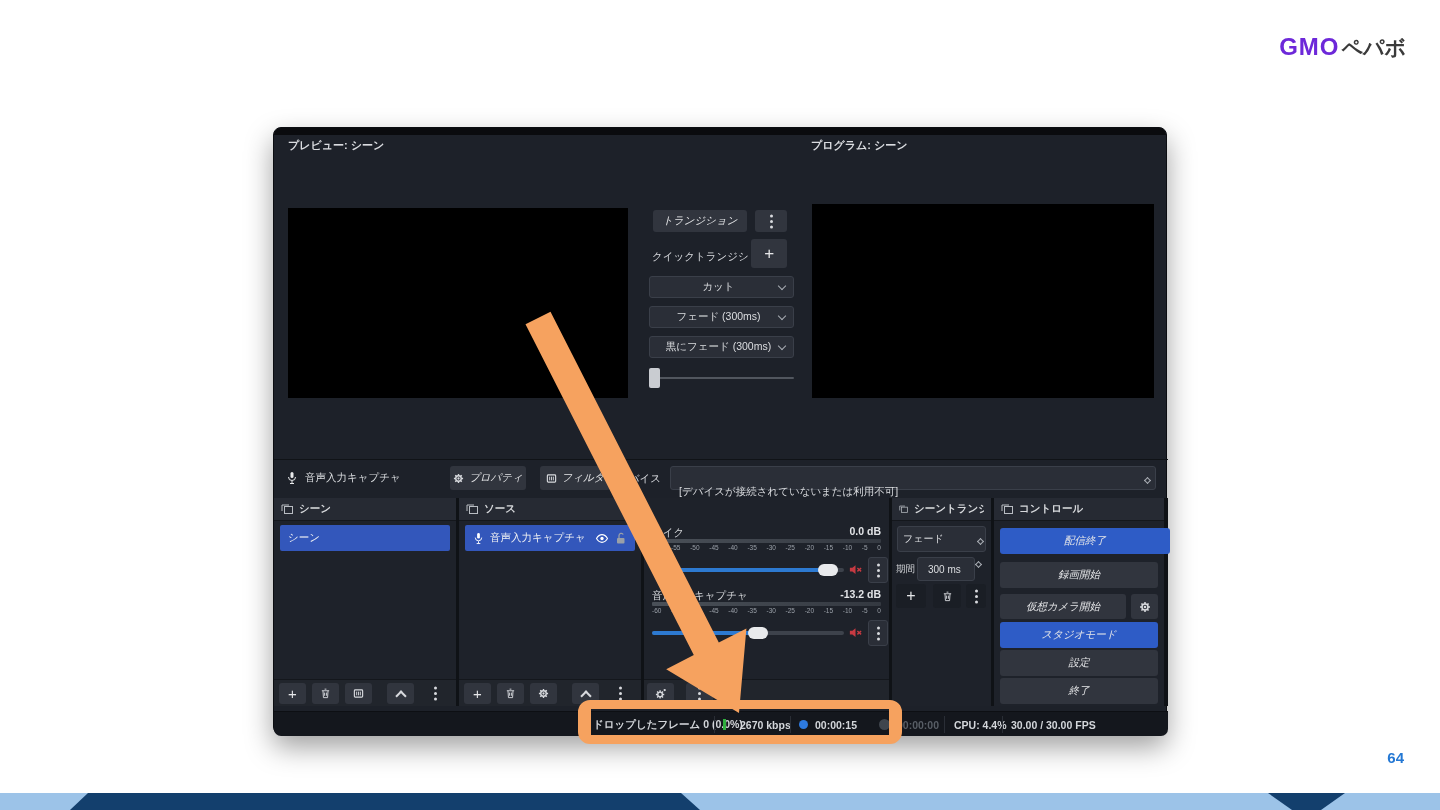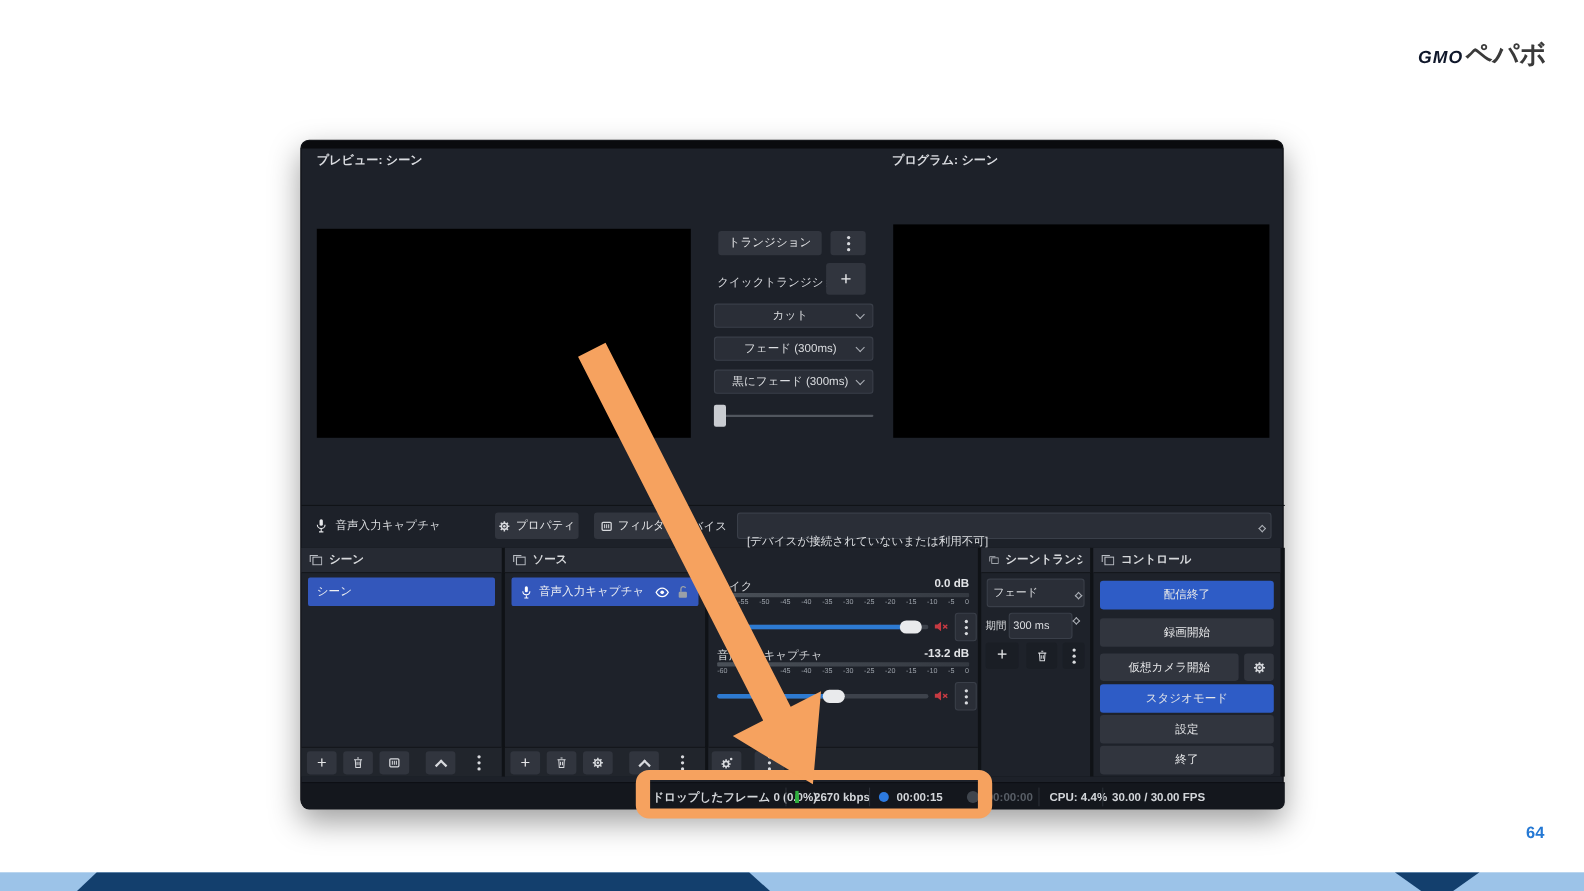--- a/index.html
+++ b/index.html
@@ -2,36 +2,36 @@
 <html><head>
 <meta charset="utf-8">
 <style>
   * { margin:0; padding:0; box-sizing:border-box; }
   body { background:#e8e8e8; font-family:"Liberation Sans","DejaVu Sans",sans-serif; }
   .slide { position:relative; width:1440px; height:810px; background:#ffffff; overflow:hidden; }
 
   
   .slide-title { position:absolute; left:40px; top:28px; font-size:21px; font-weight:600; color:#2d7dc8; letter-spacing:.5px; }
   .logo { position:absolute; right:34px; top:33px; display:flex; align-items:baseline; gap:2px; }
-  .logo-gmo { font-size:16px; font-weight:bold; font-style:italic; color:#0f172a; letter-spacing:1px; }
-  .logo-pepabo { font-size:24px; font-weight:bold; color:#3a3a3a; }
+  .logo-gmo { font-size:24px; font-weight:bold; color:#6d28d9; letter-spacing:1px; }
+  .logo-pepabo { font-size:21px; font-weight:bold; color:#3a3a3a; }
   .page-number { position:absolute; right:36px; top:749px; font-size:15px; font-weight:bold; color:#2478d4; }
   .footer-bar { position:absolute; left:0; top:793px; width:1440px; height:17px; background:#9cc3e8; }
   .footer-svg { position:absolute; left:0; top:793px; }
 
   
   .obs { position:absolute; left:273px; top:127px; width:894px; height:608px; background:#1d2129;
          border:1px solid #0c0e12; border-radius:8px; box-shadow:0 12px 28px rgba(0,0,0,.38); z-index:2; }
   .obs * { position:absolute; }
   .win-titlebar { left:0; top:0; width:100%; height:7px; background:#0a0b0e; border-radius:7px 7px 0 0; }
   .area-label { font-size:11px; font-weight:bold; color:#dadce0; white-space:nowrap;text-align:right; }
   .screen { background:#000; }
 
   .btn { display:flex; align-items:center; justify-content:center; background:#31353e; border-radius:3px;
-         color:#e5e6e8; font-size:10.5px; white-space:nowrap; cursor:default; gap:5px; }
+         color:#e5e6e8; font-size:10.5px; white-space:nowrap; cursor:default; gap:5px;font-style:italic; }
   .btn-blue { background:#2e5cc6; }
   .dd { display:flex; align-items:center; background:#2a2e37; border:1px solid #3a3f49; border-radius:3px;
         color:#dcdee1; font-size:10.5px; padding:0 8px; white-space:nowrap; }
   .dd .grow { position:static; flex:1; text-align:center; }
 
   .chv { position:static; width:6px; height:6px; border-right:1.5px solid #a9adb4; border-bottom:1.5px solid #a9adb4; transform:rotate(45deg); margin-top:-3px; }
   .chv-up-lg { position:static; width:8px; height:8px; border-right:2px solid #d8dade; border-bottom:2px solid #d8dade; transform:rotate(-135deg); margin-top:4px; }
   .kdots { position:static; width:3px; height:3px; border-radius:50%; background:#d8dade; box-shadow:0 -5.5px 0 #d8dade,0 5.5px 0 #d8dade; }
   .spinner { position:static; display:flex; flex-direction:column; align-items:center; gap:3px; }
   .spinner .u { width:5px; height:5px; border-right:1.3px solid #a9adb4; border-top:1.3px solid #a9adb4; transform:rotate(-45deg); }
@@ -326,21 +326,21 @@
           <span class="panel-title">シーントランジシ...</span>
         </div>
         <div class="dd" style="left:5px; top:28px; width:89px; height:26px; padding:0 5px;">
           <span style="position:static; flex:1; font-size:10px;">フェード</span>
           <span class="spinner">
               <span class="u"></span>
               <span class="d"></span>
             </span>
         </div>
         <div style="left:4px; top:65px; font-size:9.5px; color:#d7d9dc;">期間</div>
-        <div class="dd" style="left:25px; top:59px; width:58px; height:24px; padding:0 20px; justify-content:flex-end;">
+        <div class="dd" style="left:25px; top:59px; width:58px; height:24px; padding:0 10px; justify-content:flex-start;">
           <span style="position:static; font-size:10px;">300 ms</span>
         </div>
         <span class="spinner" style="position:absolute; left:86px; top:64px;">
             <span class="u"></span>
             <span class="d"></span>
           </span>
         <div class="tool-btn" style="left:4px; top:86px; width:30px; height:24px; background:#1a1e25; font-size:16px; color:#e5e6e8;">+</div>
         <div class="tool-btn" style="left:41px; top:86px; width:28px; height:24px; background:#1a1e25;">
           <svg style="position:static;" width="11" height="11" viewBox="0 0 24 24">
             <g stroke="#d8dade" stroke-width="2" fill="none">
@@ -355,21 +355,21 @@
       </div>
 
       <div class="panel" style="left:720px; width:170px;">
         <div class="panel-header">
           <svg style="position:static;" width="12" height="10" viewBox="0 0 12 10">
             <rect x="3.5" y="2.5" width="8" height="7" fill="none" stroke="#b9bdc3"></rect>
               <path d="M1 7V1h7" fill="none" stroke="#b9bdc3"></path>
           </svg>
           <span class="panel-title">コントロール</span>
         </div>
-        <div class="btn btn-blue" style="left:6px; top:30px; width:158px; height:26px;">配信終了</div>
+        <div class="btn btn-blue" style="left:6px; top:30px; width:170px; height:26px;">配信終了</div>
         <div class="btn" style="left:6px; top:64px; width:158px; height:26px;">録画開始</div>
         <div class="btn" style="left:6px; top:96px; width:126px; height:25px;">仮想カメラ開始</div>
         <div class="btn" style="left:137px; top:96px; width:27px; height:25px;">
           <svg style="position:static;" width="12" height="12" viewBox="0 0 24 24">
             <g stroke="#d8dade" stroke-width="3" fill="none">
                 <circle cx="12" cy="12" r="6"></circle>
                 <path d="M12 2v4M12 18v4M2 12h4M18 12h4M4.9 4.9l2.8 2.8M16.3 16.3l2.8 2.8M19.1 4.9l-2.8 2.8M7.7 16.3l-2.8 2.8"></path>
               </g>
             <circle cx="12" cy="12" r="2.5" fill="#d8dade"></circle>
           </svg>

